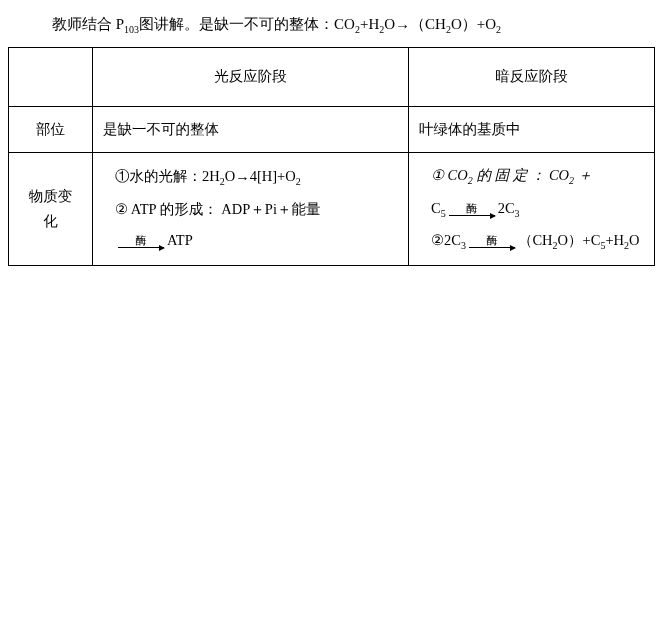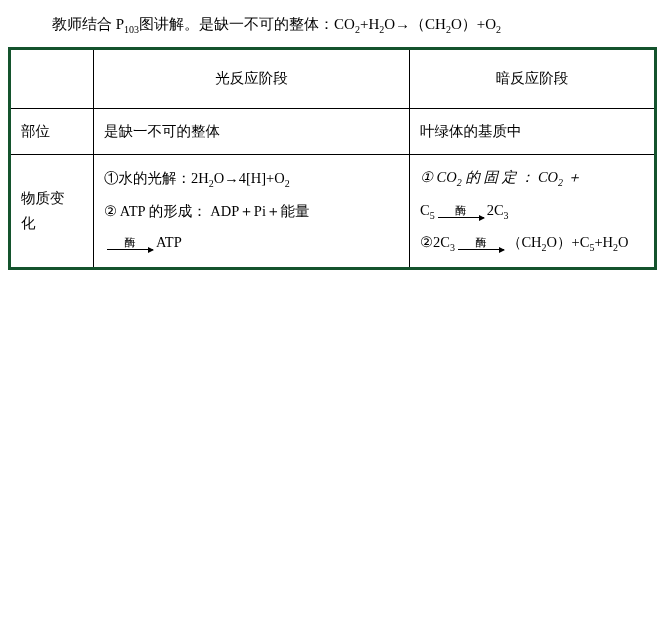--- a/index.html
+++ b/index.html
@@ -28,30 +28,30 @@
   }
   .intro .sub {
     font-size: 10px;
     vertical-align: sub;
   }
   table.main {
     border-collapse: collapse;
     table-layout: fixed;
     width: 524px;
     margin: 0 8px;
-    border: 3px solid #14532d;
+    border: 1px solid #14532d;
   }
   table.main td {
     border: 1px solid #000;
     padding: 10px 10px;
     vertical-align: middle;
     font-size: 14.5px;
     line-height: 1.75;
   }
-  .col-label { width: 84px; text-align: left; }
+  .col-label { width: 84px; text-align: center; }
   .col-light { width: 316px; }
   .col-dark  { width: 246px; }
 
   .hdr td { text-align: center; height: 38px; padding: 6px 10px; }
 
   .cell-top { vertical-align: top; }
 
   .sub, sub {
     font-size: 10px;
     vertical-align: sub;
@@ -78,21 +78,21 @@
   }
   .arrow-wrap .ln::after {
     content: "";
     position: absolute;
     right: -1px;
     top: -3px;
     border-left: 6px solid #000;
     border-top: 3px solid transparent;
     border-bottom: 3px solid transparent;
   }
-  .line { margin: 0 0 6px 0; }
+  .line { margin: 0 0 6px 12px; }
   .line:last-child { margin-bottom: 0; }
   .indent-blk { margin-top: 2px; }
   .nowrap { white-space: nowrap; }
   .justify { text-align: justify; text-justify: inter-ideograph; font-style: italic; }
 </style>
 </head>
 <body>
 
 <div class="page">
 

